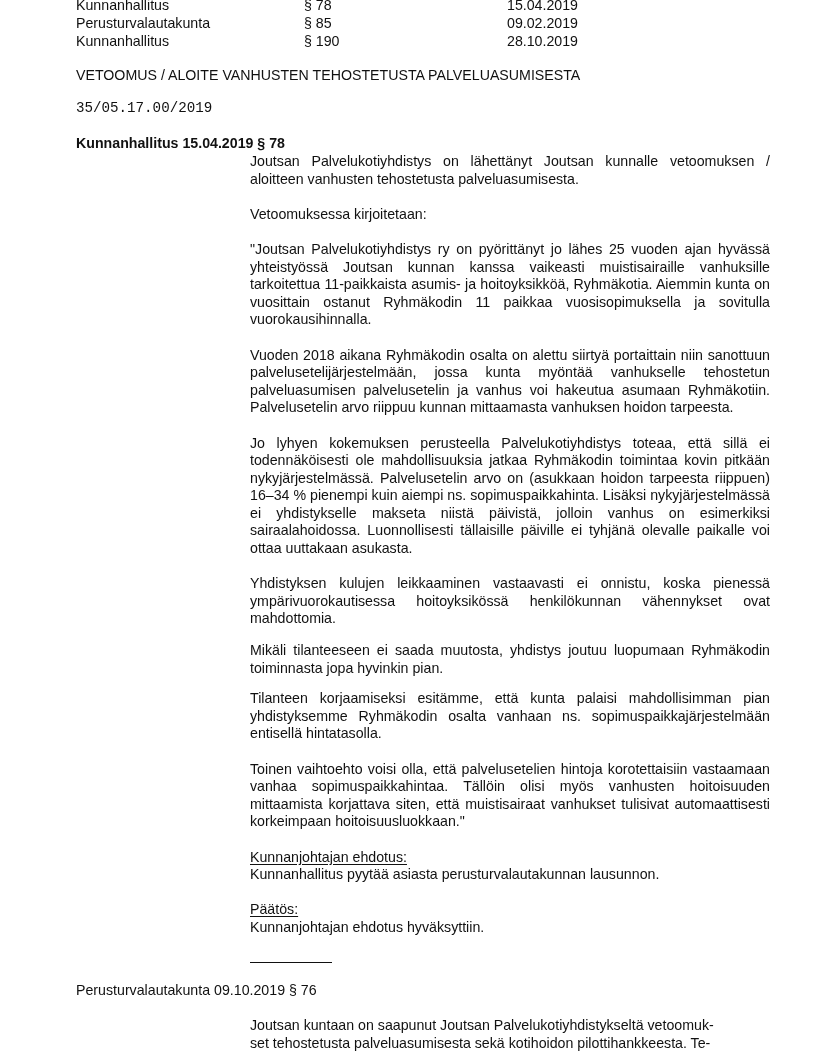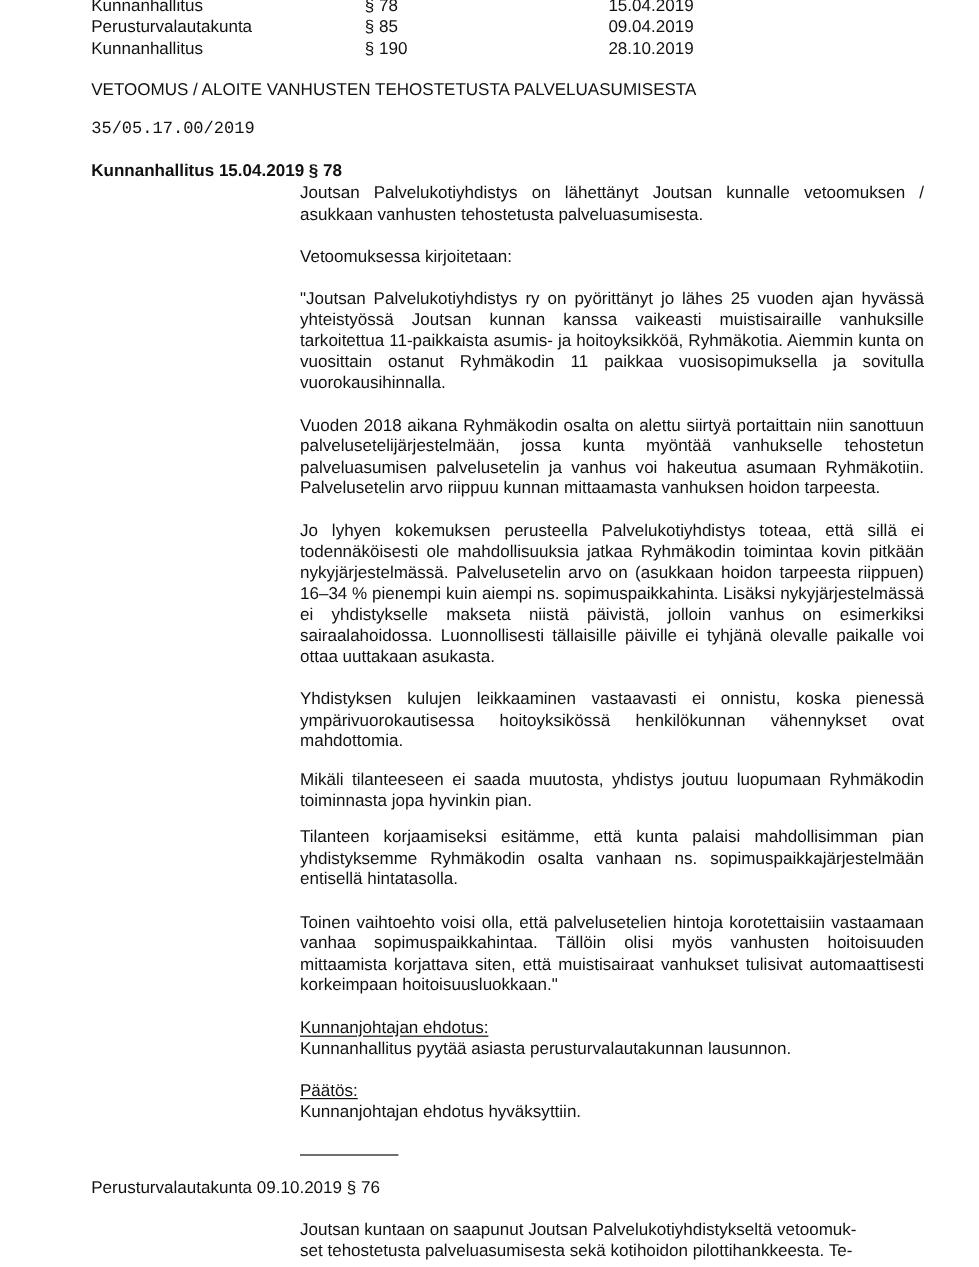--- a/index.html
+++ b/index.html
@@ -30,36 +30,36 @@
 
   <div class="hist">
     <div class="hist-row">
       <span class="c-body">Kunnanhallitus</span>
       <span class="c-para">§ 78</span>
       <span class="c-date">15.04.2019</span>
     </div>
     <div class="hist-row">
       <span class="c-body">Perusturvalautakunta</span>
       <span class="c-para">§ 85</span>
-      <span class="c-date">09.04.2019</span>
+      <span class="c-date">09.02.2019</span>
     </div>
     <div class="hist-row">
       <span class="c-body">Kunnanhallitus</span>
       <span class="c-para">§ 190</span>
       <span class="c-date">28.10.2019</span>
     </div>
   </div>
 
   <div class="abs" style="left:76px; top:67px;">VETOOMUS / ALOITE VANHUSTEN TEHOSTETUSTA PALVELUASUMISESTA</div>
   <div class="abs" style="left:76px; top:100px;font-family:Liberation Mono, monospace;">35/05.17.00/2019</div>
 
   <div class="abs" style="left:76px; top:135px;font-weight:bold;">Kunnanhallitus 15.04.2019 § 78</div>
 
   <div class="body-col" style="top:153px;">
-    <p class="p last-left" style="margin-bottom:17.6px;">Joutsan Palvelukotiyhdistys on lähettänyt Joutsan kunnalle vetoomuksen / asukkaan vanhusten tehostetusta palveluasumisesta.</p>
+    <p class="p last-left" style="margin-bottom:17.6px;">Joutsan Palvelukotiyhdistys on lähettänyt Joutsan kunnalle vetoomuksen / aloitteen vanhusten tehostetusta palveluasumisesta.</p>
     <p class="p last-left" style="margin-bottom:17.6px;">Vetoomuksessa kirjoitetaan:</p>
     <p class="p last-left" style="margin-bottom:17.6px;">"Joutsan Palvelukotiyhdistys ry on pyörittänyt jo lähes 25 vuoden ajan hyvässä yhteistyössä Joutsan kunnan kanssa vaikeasti muistisairaille vanhuksille tarkoitettua 11-paikkaista asumis- ja hoitoyksikköä, Ryhmäkotia. Aiemmin kunta on vuosittain ostanut Ryhmäkodin 11 paikkaa vuosisopimuksella ja sovitulla vuorokausihinnalla.</p>
     <p class="p last-left" style="margin-bottom:17.6px;">Vuoden 2018 aikana Ryhmäkodin osalta on alettu siirtyä portaittain niin sanottuun palvelusetelijärjestelmään, jossa kunta myöntää vanhukselle tehostetun palveluasumisen palvelusetelin ja vanhus voi hakeutua asumaan Ryhmäkotiin. Palvelusetelin arvo riippuu kunnan mittaamasta vanhuksen hoidon tarpeesta.</p>
     <p class="p last-left" style="margin-bottom:17.6px;">Jo lyhyen kokemuksen perusteella Palvelukotiyhdistys toteaa, että sillä ei todennäköisesti ole mahdollisuuksia jatkaa Ryhmäkodin toimintaa kovin pitkään nykyjärjestelmässä. Palvelusetelin arvo on (asukkaan hoidon tarpeesta riippuen) 16–34 % pienempi kuin aiempi ns. sopimuspaikkahinta. Lisäksi nykyjärjestelmässä ei yhdistykselle makseta niistä päivistä, jolloin vanhus on esimerkiksi sairaalahoidossa. Luonnollisesti tällaisille päiville ei tyhjänä olevalle paikalle voi ottaa uuttakaan asukasta.</p>
     <p class="p last-left" style="margin-bottom:14px;">Yhdistyksen kulujen leikkaaminen vastaavasti ei onnistu, koska pienessä ympärivuorokautisessa hoitoyksikössä henkilökunnan vähennykset ovat mahdottomia.</p>
     <p class="p last-left" style="margin-bottom:13px;">Mikäli tilanteeseen ei saada muutosta, yhdistys joutuu luopumaan Ryhmäkodin toiminnasta jopa hyvinkin pian.</p>
     <p class="p last-left" style="margin-bottom:17.6px;">Tilanteen korjaamiseksi esitämme, että kunta palaisi mahdollisimman pian yhdistyksemme Ryhmäkodin osalta vanhaan ns. sopimuspaikkajärjestelmään entisellä hintatasolla.</p>
     <p class="p last-left" style="margin-bottom:17.6px;">Toinen vaihtoehto voisi olla, että palvelusetelien hintoja korotettaisiin vastaamaan vanhaa sopimuspaikkahintaa. Tällöin olisi myös vanhusten hoitoisuuden mittaamista korjattava siten, että muistisairaat vanhukset tulisivat automaattisesti korkeimpaan hoitoisuusluokkaan."</p>
 
     <p class="p"><span class="u">Kunnanjohtajan ehdotus:</span></p>

